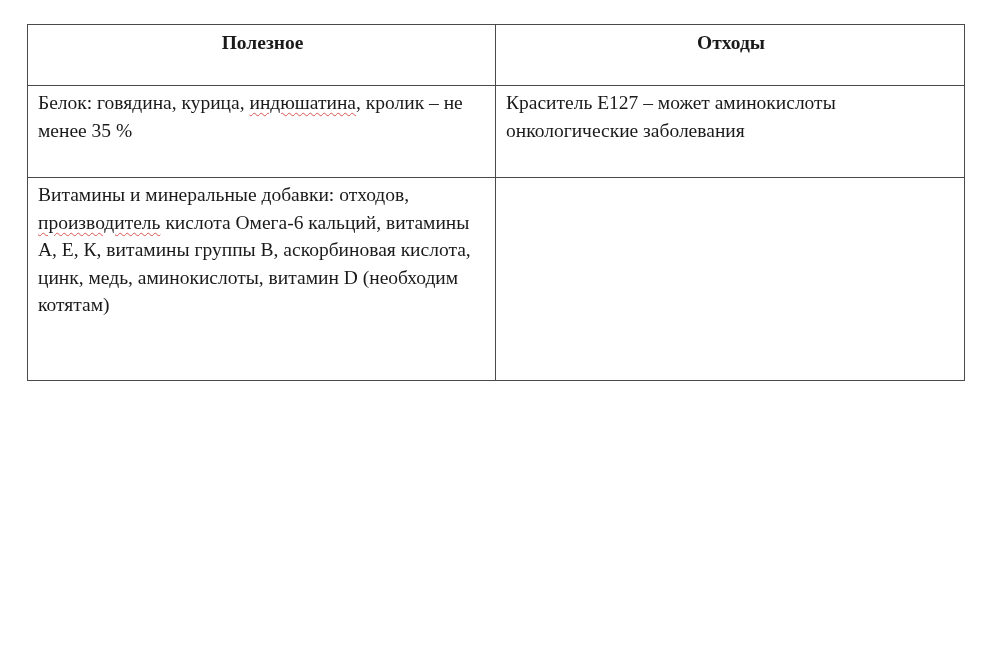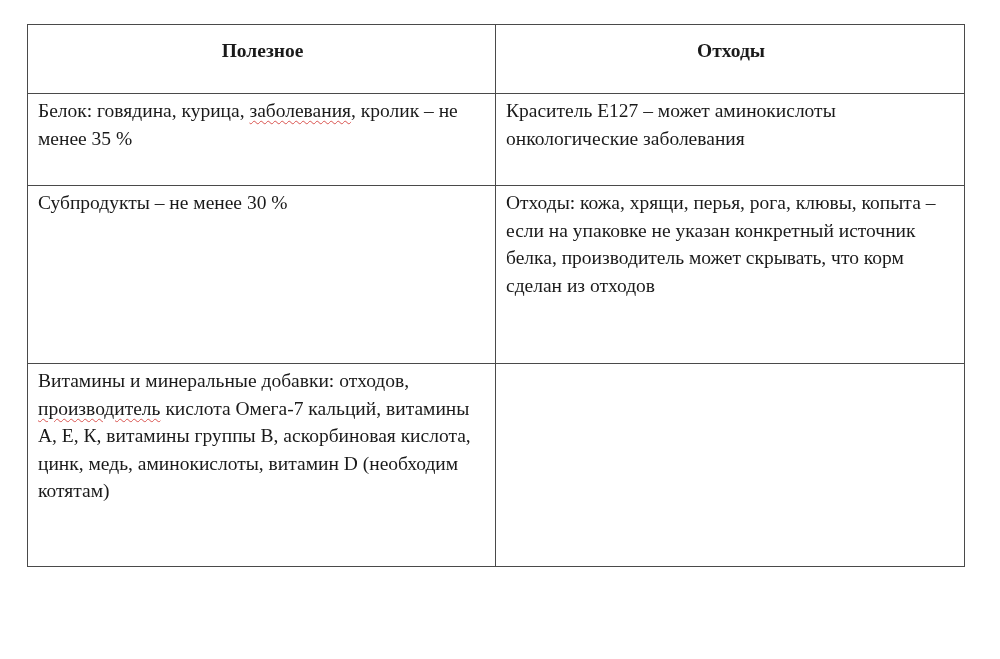--- a/index.html
+++ b/index.html
@@ -28,21 +28,21 @@
     vertical-align: top;
     padding: 0 8px 0 10px;
     font-size: 19.5px;
     line-height: 27.5px;
     text-align: left;
     font-weight: normal;
   }
   table.grid th {
     font-weight: bold;
     text-align: center;
-    padding-top: 12px;
+    padding-top: 4px;
     height: 56px;
   }
   tr.r1 td { height: 88px; padding-top: 3px; }
   tr.r2 td { height: 90px; padding-top: 3px; }
   tr.r3 td { height: 174px; padding-top: 3px; }
   tr.r4 td { height: 199px; padding-top: 3px; }
   col.c1 { width: 468px; }
   col.c2 { width: 469px; }
   .spell {
     text-decoration: underline wavy #d9534f;
@@ -59,25 +59,21 @@
       <col class="c2">
     </colgroup>
   <thead>
     <tr>
       <th>Полезное</th>
       <th>Отходы</th>
     </tr>
   </thead>
   <tbody>
     <tr class="r1">
-      <td><span>Белок: говядина, курица, </span><span class="spell">заболевания</span><span>, кролик – не менее 35 %</span></td>
+      <td><span>Белок: говядина, курица, </span><span class="spell">индюшатина</span><span>, кролик – не менее 35 %</span></td>
       <td>Краситель Е127 – может аминокислоты онкологические заболевания</td>
     </tr>
-    <tr class="r3">
-      <td>Субпродукты – не менее 30 %</td>
-      <td>Отходы: кожа, хрящи, перья, рога, клювы, копыта – если на упаковке не указан конкретный источник белка, производитель может скрывать, что корм сделан из отходов</td>
-    </tr>
     <tr class="r4">
-      <td><span>Витамины и минеральные добавки:</span> <span>отходов, </span><span class="spell">производитель</span><span> кислота Омега-7 кальций, витамины А, Е, К, витамины группы В, аскорбиновая кислота, цинк, медь, аминокислоты, витамин D (необходим котятам)</span></td>
+      <td><span>Витамины и минеральные добавки:</span> <span>отходов, </span><span class="spell">производитель</span><span> кислота Омега-6 кальций, витамины А, Е, К, витамины группы В, аскорбиновая кислота, цинк, медь, аминокислоты, витамин D (необходим котятам)</span></td>
       <td></td>
     </tr>
   </tbody>
 </table>
 
 </body></html>

